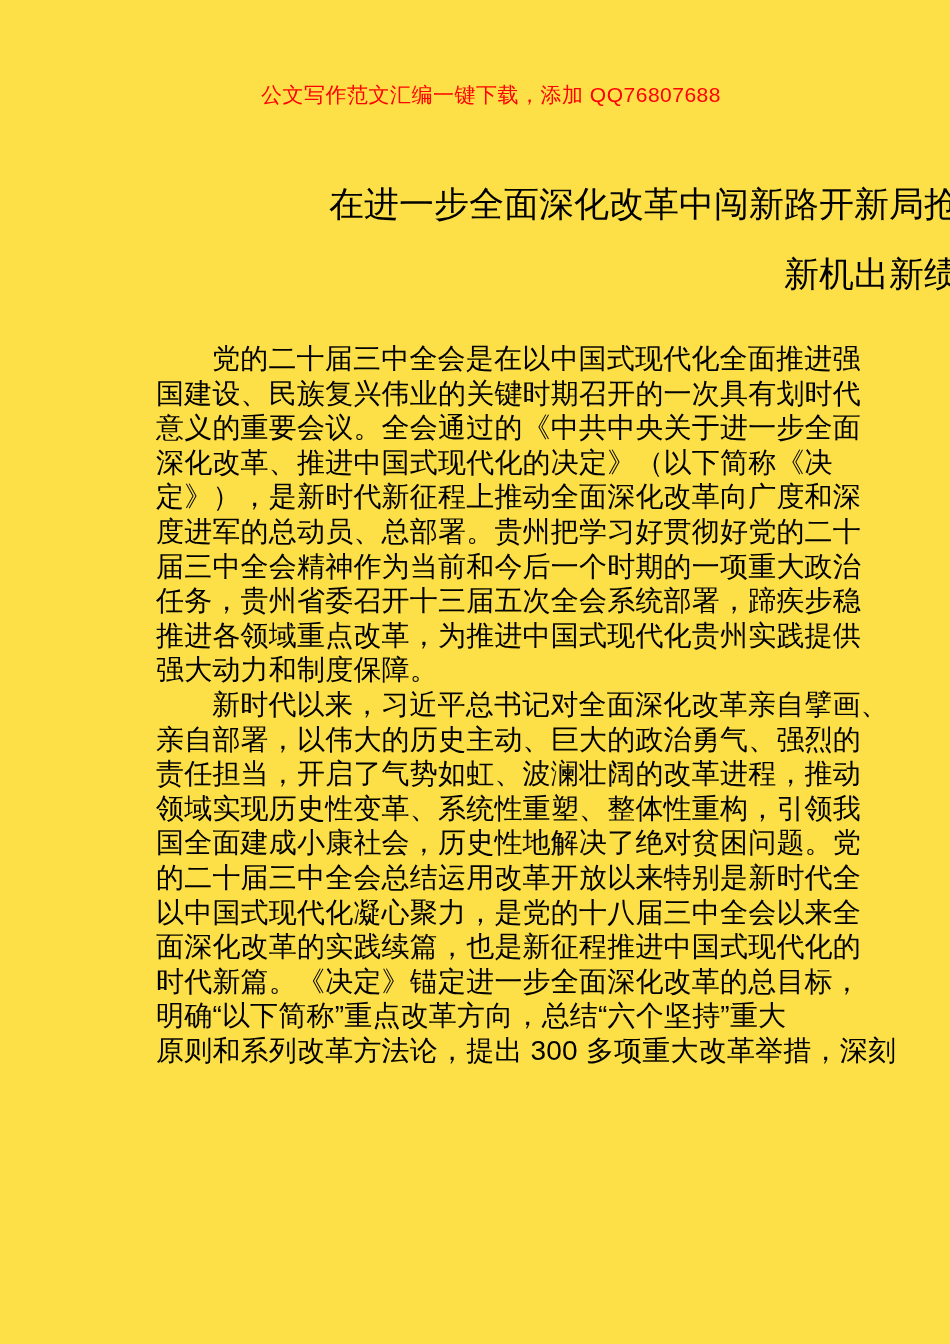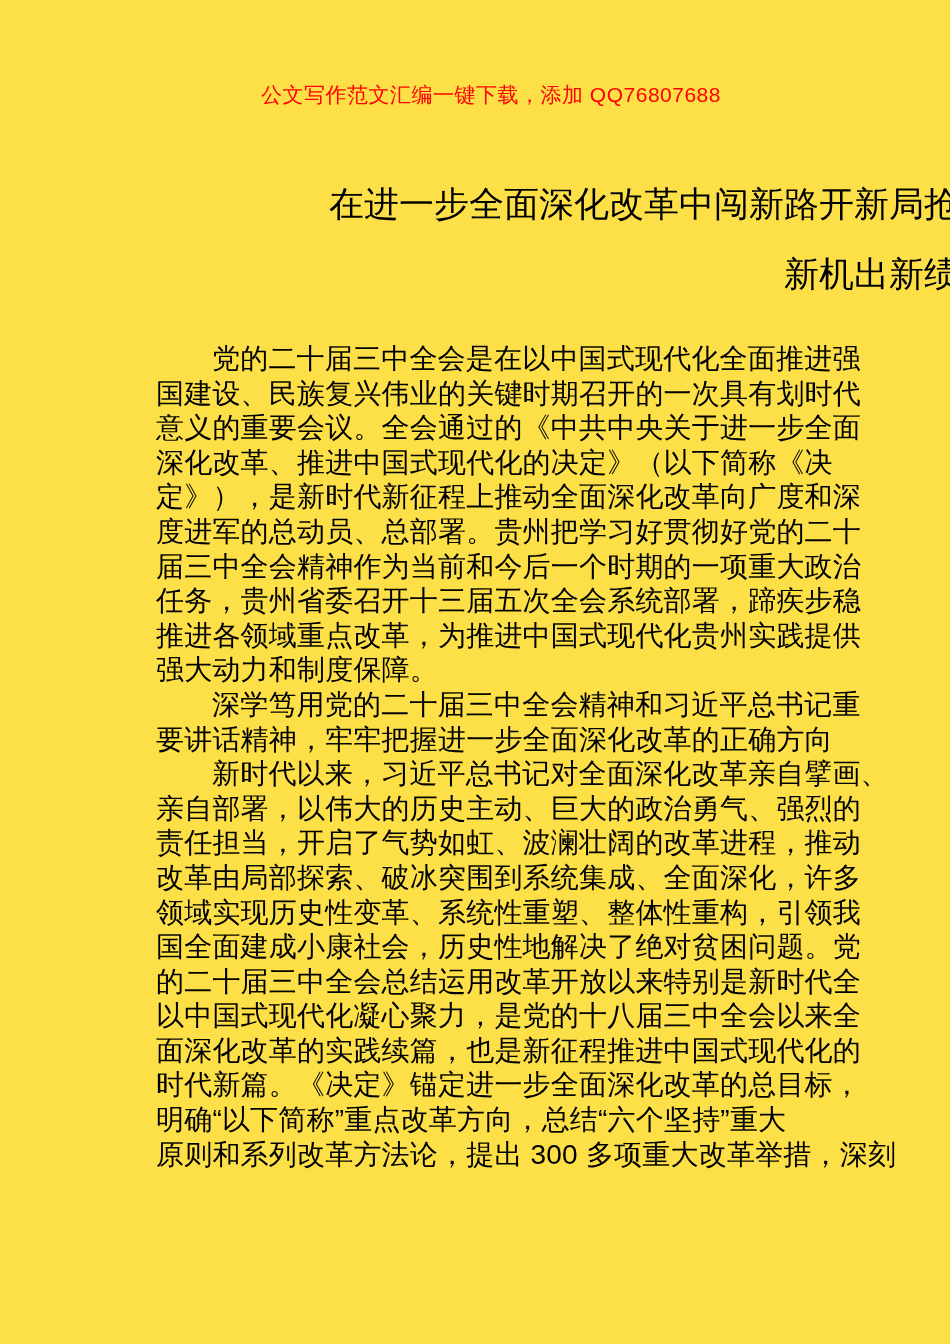--- a/index.html
+++ b/index.html
@@ -80,28 +80,23 @@
         <div class="line">意义的重要会议。全会通过的《中共中央关于进一步全面</div>
         <div class="line">深化改革、推进中国式现代化的决定》（以下简称《决</div>
         <div class="line">定》），是新时代新征程上推动全面深化改革向广度和深</div>
         <div class="line">度进军的总动员、总部署。贵州把学习好贯彻好党的二十</div>
         <div class="line">届三中全会精神作为当前和今后一个时期的一项重大政治</div>
         <div class="line">任务，贵州省委召开十三届五次全会系统部署，蹄疾步稳</div>
         <div class="line">推进各领域重点改革，为推进中国式现代化贵州实践提供</div>
         <div class="line">强大动力和制度保障。</div>
       </div>
     <div class="para">
-        <div class="line first">深学笃用党的二十届三中全会精神和习近平总书记重</div>
-        <div class="line">要讲话精神，牢牢把握进一步全面深化改革的正确方向</div>
-      </div>
-    <div class="para">
         <div class="line first">新时代以来，习近平总书记对全面深化改革亲自擘画、</div>
         <div class="line">亲自部署，以伟大的历史主动、巨大的政治勇气、强烈的</div>
         <div class="line">责任担当，开启了气势如虹、波澜壮阔的改革进程，推动</div>
-        <div class="line">改革由局部探索、破冰突围到系统集成、全面深化，许多</div>
         <div class="line">领域实现历史性变革、系统性重塑、整体性重构，引领我</div>
         <div class="line">国全面建成小康社会，历史性地解决了绝对贫困问题。党</div>
         <div class="line">的二十届三中全会总结运用改革开放以来特别是新时代全</div>
         <div class="line">以中国式现代化凝心聚力，是党的十八届三中全会以来全</div>
         <div class="line">面深化改革的实践续篇，也是新征程推进中国式现代化的</div>
         <div class="line">时代新篇。《决定》锚定进一步全面深化改革的总目标，</div>
         <div class="line">明确“以下简称”重点改革方向，总结“六个坚持”重大</div>
         <div class="line">原则和系列改革方法论，提出 300 多项重大改革举措，深刻</div>
       </div>
   </div>

